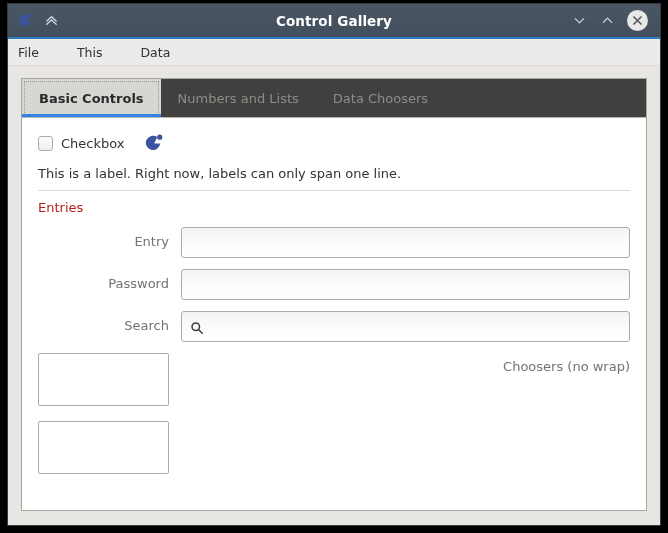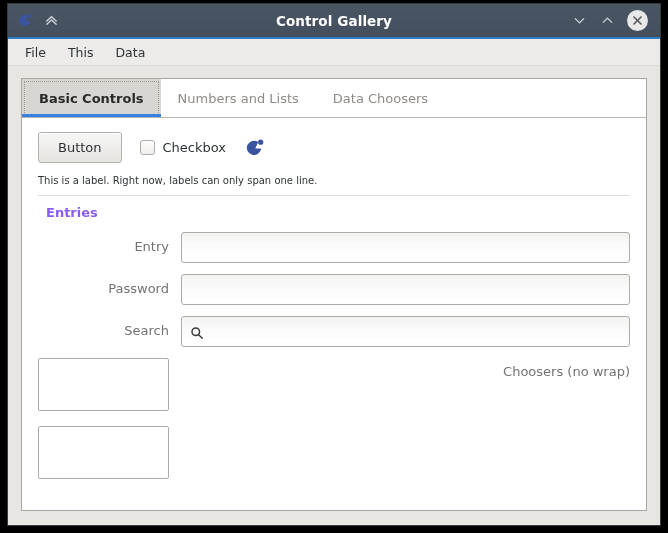--- a/index.html
+++ b/index.html
@@ -88,22 +88,22 @@
     align-items: center;
     justify-content: center;
   }
 
   
   .menubar {
     height: 26px;
     background: #edebe9;
     display: flex;
     align-items: center;
-    padding-left: 8px;
-    gap: 4px;
+    padding-left: 1px;
+    gap: 20px;
     flex: 0 0 auto;
     border-bottom: 1px solid #dcd9d6;
   }
   .menu-item {
     font-size: 12.5px;
     color: #2e3436;
     padding: 2px 9px;
     border-radius: 2px;
     cursor: default;
   }
@@ -122,21 +122,21 @@
     flex: 1 1 auto;
     display: flex;
     flex-direction: column;
     min-height: 0;
     border: 1px solid #a9a5a0;
     box-sizing: border-box;
     background: #d2d0cd;
   }
   .tabstrip {
     height: 38px;
-    background: #ffffff;
+    background: #404040;
     display: flex;
     align-items: stretch;
     flex: 0 0 auto;
     position: relative;
   }
   .tab {
     display: flex;
     align-items: center;
     padding: 0 17px;
     font-size: 13px;
@@ -207,34 +207,34 @@
   }
   .spinner-icon {
     width: 22px;
     height: 22px;
     position: relative;
     display: inline-block;
   }
 
   
   .plain-label {
-    font-size: 10px;
+    font-size: 13px;
     color: #2e3436;
     margin: 2px 0 9px 0;
   }
   .hsep {
     height: 1px;
     background: #dddbd8;
     margin: 0 0 9px 0;
   }
   .group-title {
     font-size: 13px;
-    font-weight: bold;
-    color: #8b5cf6;
-    margin: 0 0 12px 8px;
+    font-weight: normal;
+    color: #b91c1c;
+    margin: 0 0 12px 0;
   }
 
   
   .form {
     display: grid;
     grid-template-columns: 131px 1fr;
     column-gap: 12px;
     row-gap: 11px;
     align-items: start;
   }
@@ -339,21 +339,20 @@
 
       <div class="tabstrip">
         <div class="tab active">Basic Controls</div>
         <div class="tab">Numbers and Lists</div>
         <div class="tab">Data Choosers</div>
       </div>
 
       <div class="tabpage">
 
         <div class="ctl-row">
-          <button class="gbutton">Button</button>
 
           <label class="checkwrap">
             <span class="checkbox-box"></span>
             <span class="check-label">Checkbox</span>
           </label>
 
           <span class="spinner-icon">
             <svg width="22" height="22" viewBox="0 0 22 22">
               <path d="M14.2 5.0 A7.2 7.2 0 1 0 17.2 11.6 L11.3 11.6 Z" fill="#3a54a0"></path>
               <circle cx="16.7" cy="5.2" r="2.6" fill="#3a54a0"></circle>

